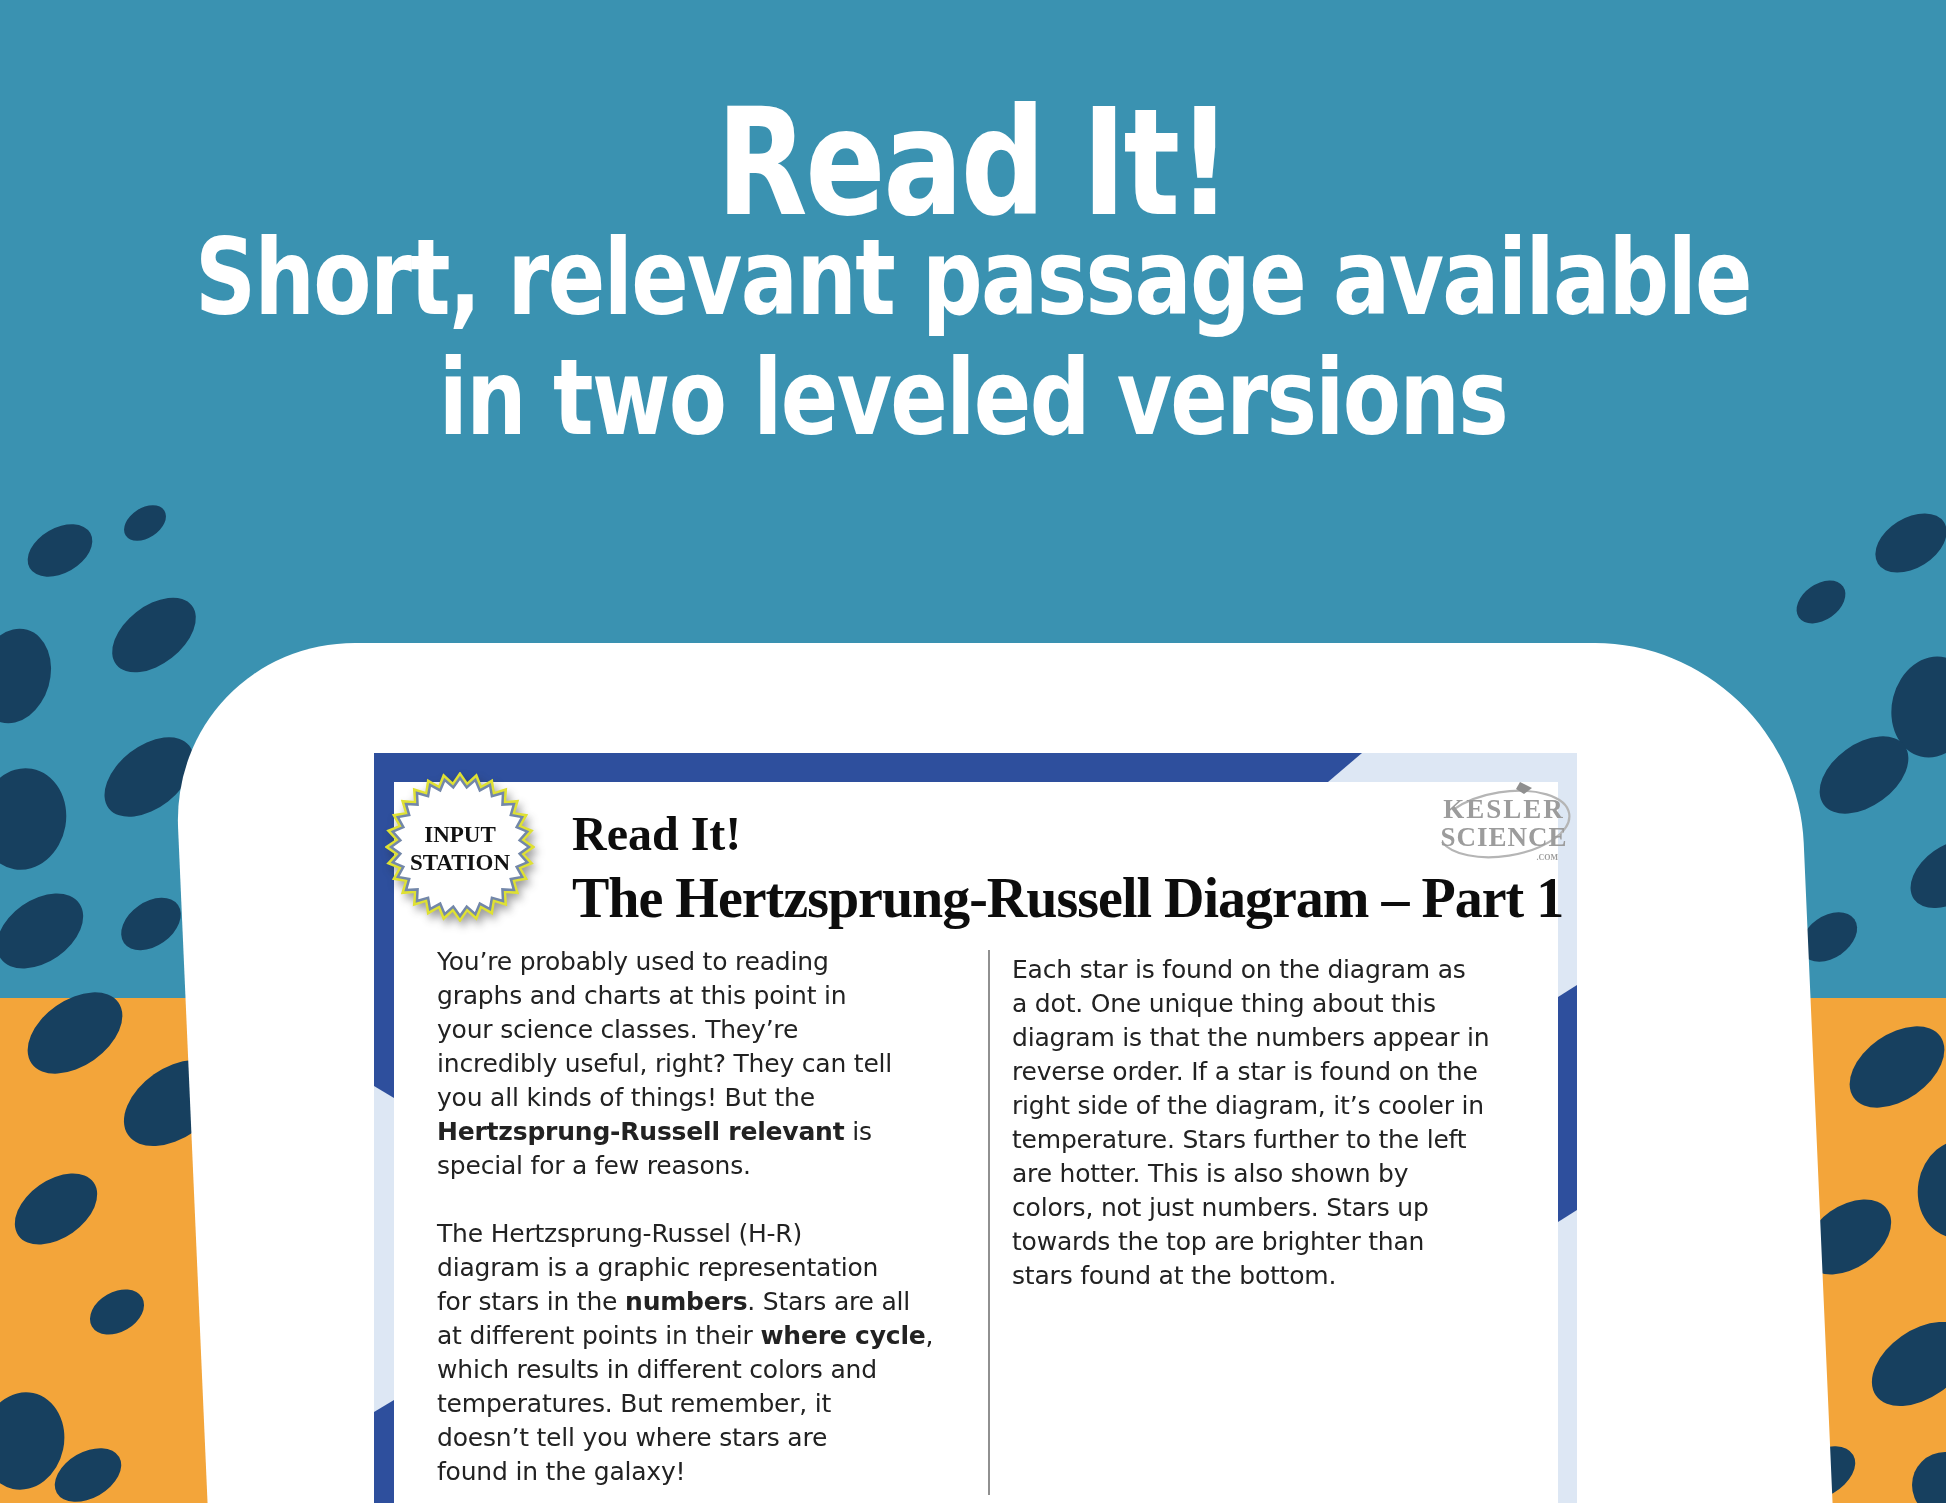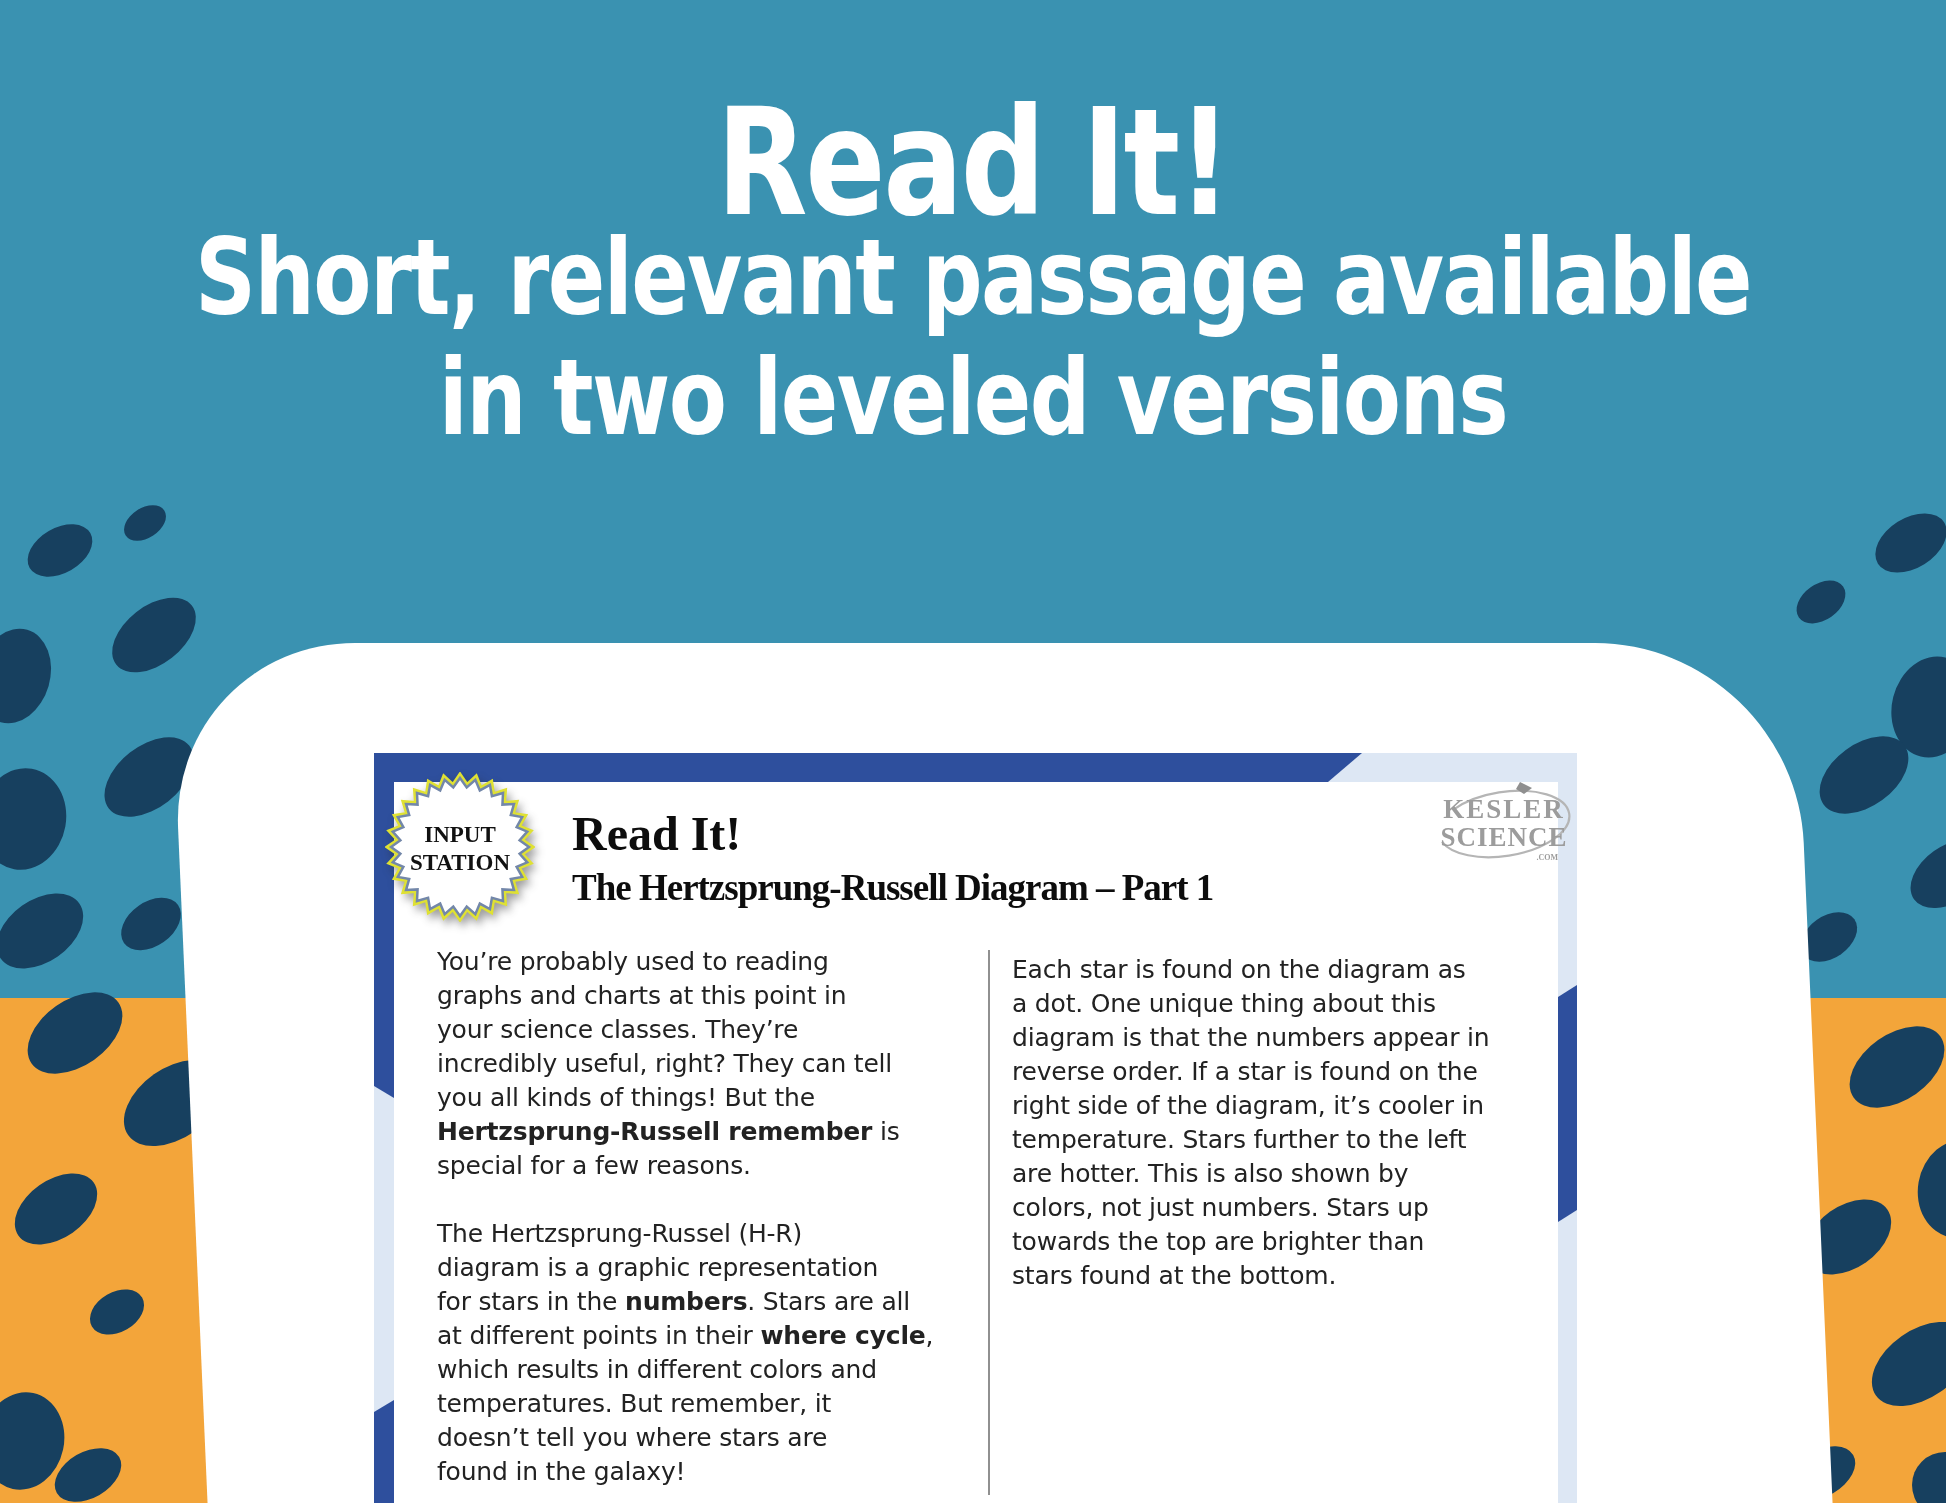--- a/index.html
+++ b/index.html
@@ -62,21 +62,21 @@
   
   .badge{left:385px;top:772px;width:150px;height:150px;z-index:5;
          filter:drop-shadow(3px 5px 4px rgba(40,40,40,.45));}
   .badge text{font-family:"Liberation Serif",serif;font-weight:bold;fill:#111;}
   .doc-h1{
     left:572px;top:806px;z-index:4;color:#0d0d0d;
     font-family:"Liberation Serif",serif;font-weight:bold;font-size:48px;letter-spacing:0px;
   }
   .doc-h2{
     left:572px;top:866px;z-index:4;color:#0d0d0d;
-    font-family:"Liberation Serif",serif;font-weight:bold;font-size:37px;letter-spacing:-1px;
+    font-family:"Liberation Serif",serif;font-weight:bold;font-size:56px;letter-spacing:-1px;
     width:860px;white-space:nowrap;
   }
   .logo{left:1432px;top:780px;width:145px;height:92px;z-index:4;}
   .logo text{font-family:"Liberation Serif",serif;font-weight:bold;fill:var(--logo-gray);}
 
   
   .col{z-index:4;color:#222;font-size:25px;line-height:34px;letter-spacing:-0.2px;}
   .col p{margin:0 0 34px 0;white-space:pre;}
   .col .b{font-weight:bold;}
   .col-left{left:437px;top:945px;width:552px;}
@@ -151,21 +151,21 @@
     <text x="72" y="66" font-size="27" text-anchor="middle" letter-spacing="1">SCIENCE</text>
     <text x="126" y="80" font-size="8" text-anchor="end">.COM</text>
   </svg>
 
   <div class="abs col col-left">
     <p><span>You’re probably used to reading
 graphs and charts at this point in
 your science classes. They’re
 incredibly useful, right? They can tell
 you all kinds of things! But the
-</span><span class="b">Hertzsprung-Russell remember</span><span> is
+</span><span class="b">Hertzsprung-Russell relevant</span><span> is
 special for a few reasons.</span></p>
     <p><span>The Hertzsprung-Russel (H-R)
 diagram is a graphic representation
 for stars in the </span><span class="b">numbers</span><span>. Stars are all
 at different points in their </span><span class="b">where cycle</span><span>,
 which results in different colors and
 temperatures. But remember, it
 doesn’t tell you where stars are
 found in the galaxy!</span></p>
   </div>

